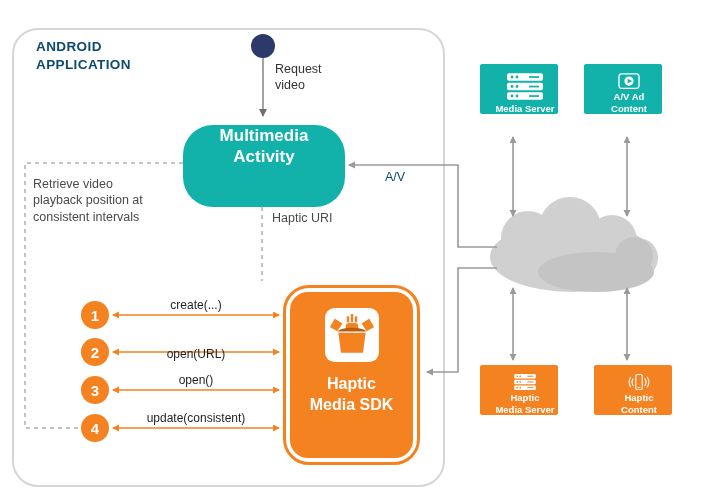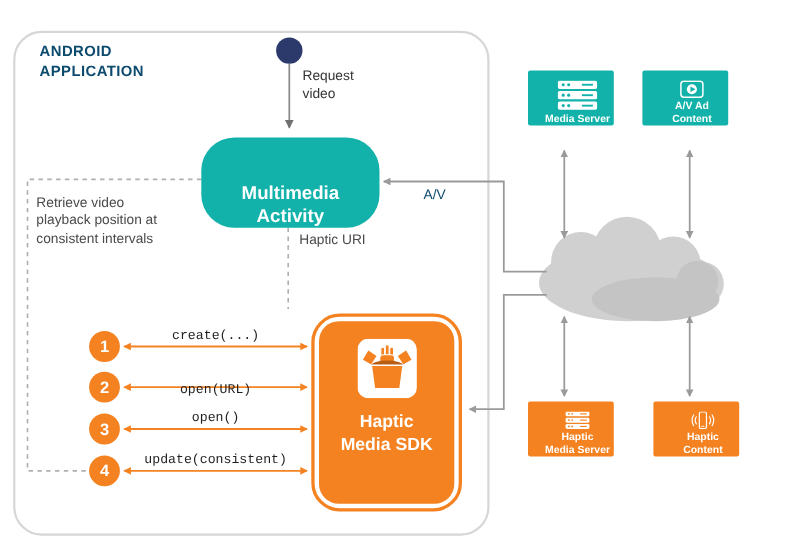--- a/index.html
+++ b/index.html
@@ -27,21 +27,21 @@
     position:absolute;left:251px;top:34px;width:24px;height:24px;border-radius:50%;
     background:#2c3a6b;
   }
   .request-label{
     position:absolute;left:275px;top:62px;font-size:12.5px;color:#333;line-height:1.25;
   }
 
   
   .activity-box{
     position:absolute;left:183px;top:125px;width:162px;height:82px;border-radius:30px;
-    background:#12b2ab;display:flex;align-items:flex-end;justify-content:center;
+    background:#12b2ab;display:flex;align-items:flex-start;justify-content:center;
   }
   .activity-box .lbl{
     color:#fff;font-size:17px;font-weight:700;text-align:center;line-height:1.25;
   }
 
   .retrieve-note{
     position:absolute;left:33px;top:176px;width:152px;
     font-size:12.5px;color:#4a4a4a;line-height:1.3;
   }
   .uri-label{position:absolute;left:272px;top:211px;font-size:12.5px;color:#4a4a4a;}
@@ -62,21 +62,21 @@
   }
 
   
   .num-circle{
     position:absolute;left:81px;width:28px;height:28px;border-radius:50%;
     background:#f58220;color:#fff;font-size:15px;font-weight:700;
     display:flex;align-items:center;justify-content:center;
   }
   .call-label{
     position:absolute;left:116px;width:160px;text-align:center;
-    font-family:Liberation Mono, monospace;font-size:12px;color:#1f1f1f;
+    font-family:Liberation Sans, sans-serif;font-size:12px;color:#1f1f1f;
   }
 
   
   .service-box{
     position:absolute;width:66px;height:50px;border-radius:2px;
     display:flex;flex-direction:column;align-items:center;padding-left:12px;
   }
   .svc-teal{background:#12b2ab;color:#12b2ab;}
   .svc-orange{background:#f58220;color:#f58220;}
   .service-box .icon{margin-top:9px;height:28px;display:flex;align-items:center;}

